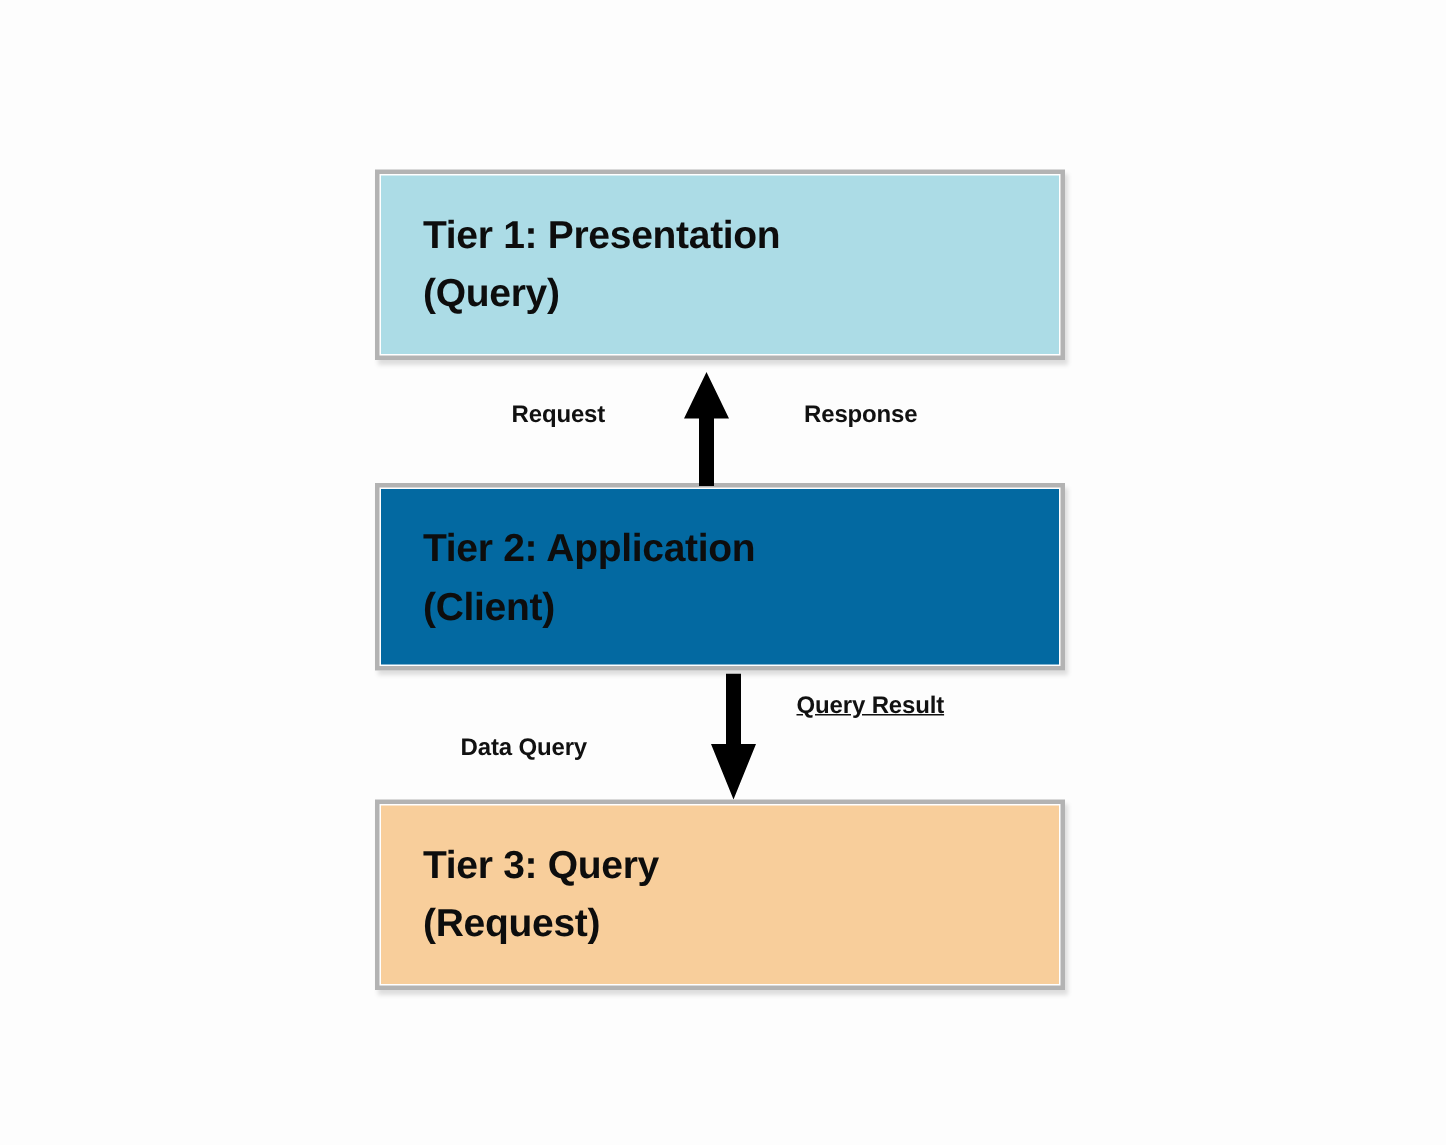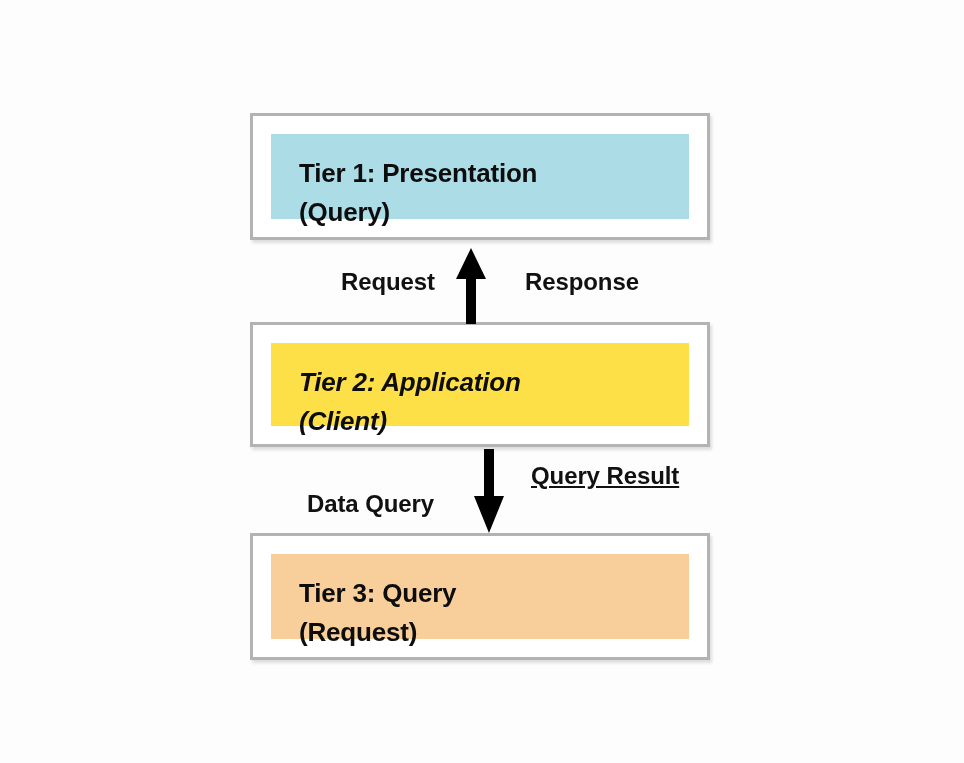--- a/index.html
+++ b/index.html
@@ -21,21 +21,21 @@
   }
 
   
   .tier-box {
     position: absolute;
     left: 250px;
     width: 460px;
     box-sizing: border-box;
     border: 3px solid #b3b3b3;
     background: #ffffff;
-    padding: 18px;
+    padding: 1px;
     box-shadow: 2px 3px 3px rgba(0,0,0,0.13);
   }
   .tier-fill {
     width: 100%;
     height: 100%;
     box-sizing: border-box;
     padding: 20px 0 0 28px;
   }
   .tier-line {
     font-size: 26px;
@@ -53,45 +53,45 @@
   
   .arrow {
     position: absolute;
   }
   #arrow-up   { left: 452px; top: 248px; }
   #arrow-down { left: 470px; top: 449px; }
 
   
   .flow-label {
     position: absolute;
-    font-size: 24px;
+    font-size: 16px;
     font-weight: bold;
     color: #111111;
     white-space: nowrap;
     letter-spacing: -0.1px;
   }
   #label-request    { left: 341px; top: 268px; }
-  #label-response   { left: 525px; top: 268px; }
+  #label-response   { left: 536px; top: 268px; }
   #label-dataquery  { left: 307px; top: 474px; margin-top: 16px; }
   #label-queryresult{ left: 531px; top: 462px; text-decoration: underline; }
 </style>
 </head>
 <body>
 
 <div id="canvas">
 
   <div class="tier-box" id="box-tier1">
     <div class="tier-fill" style="background:#ACDCE6;">
       <div class="tier-line">Tier 1: Presentation</div>
       <div class="tier-line">(Query)</div>
     </div>
   </div>
 
   <div class="tier-box" id="box-tier2">
-    <div class="tier-fill" style="background:#fde047;font-style:italic;">
+    <div class="tier-fill" style="background:#0369a1;">
       <div class="tier-line">Tier 2: Application</div>
       <div class="tier-line">(Client)</div>
     </div>
   </div>
 
   <div class="tier-box" id="box-tier3">
     <div class="tier-fill" style="background:#F8CE9B;">
       <div class="tier-line">Tier 3: Query</div>
       <div class="tier-line">(Request)</div>
     </div>

